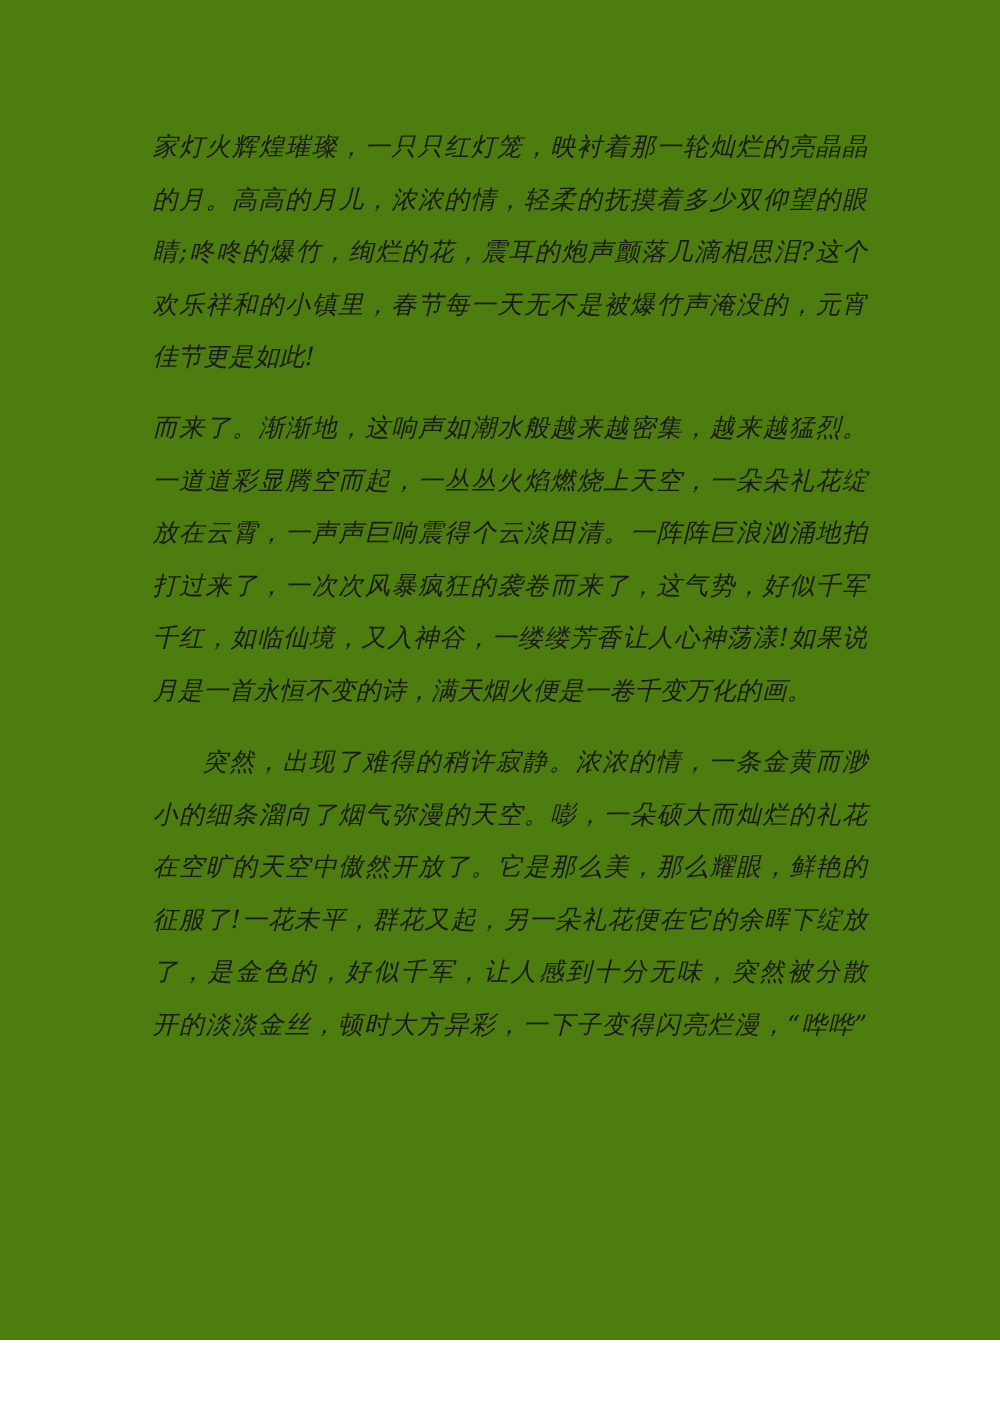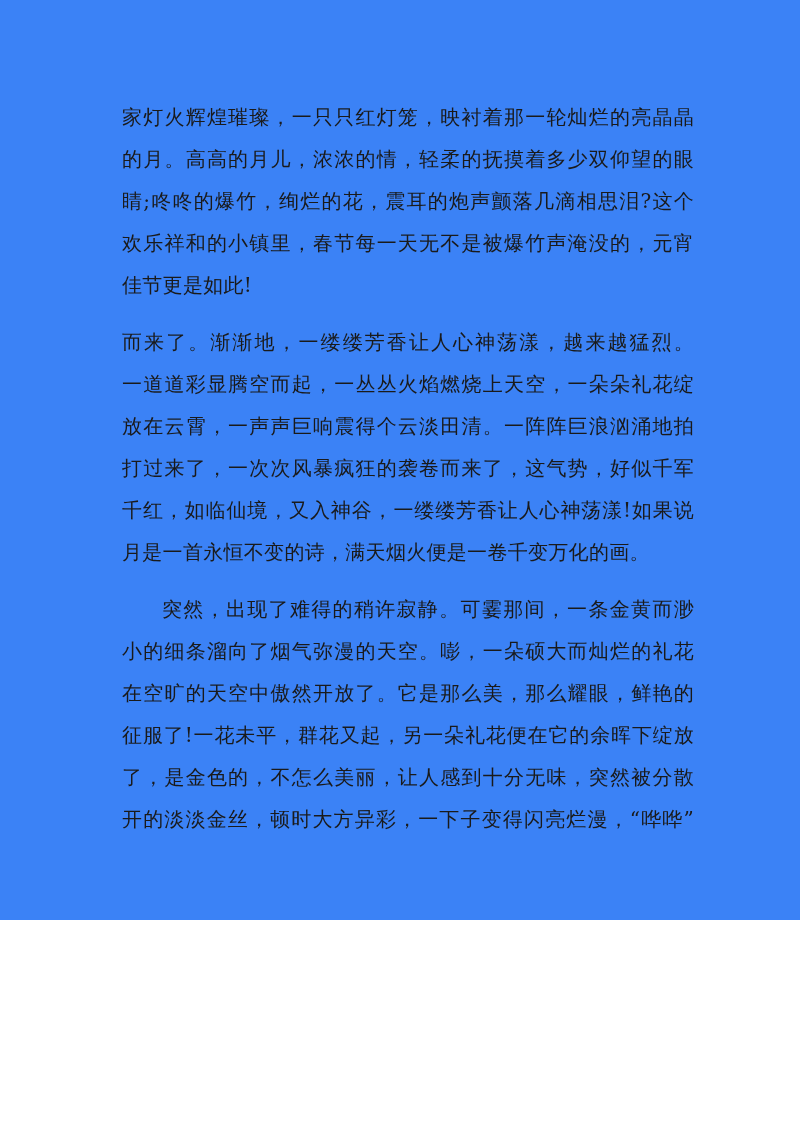--- a/index.html
+++ b/index.html
@@ -13,22 +13,23 @@
       position: relative;
       overflow: hidden;
       font-family: "DejaVu Serif", "Liberation Serif", serif;
       color: #1a1a1a;
     }
     .page {
       position: absolute;
       left: 0;
       top: 0;
       width: 800px;
-      height: 920px;
-      background: #3b82f6;
+      height: 1072px;
+      background: #4d7c0f;
+      font-style: italic;
     }
     .body-text {
       position: absolute;
       left: 122px;
       top: 96px;
       width: 572px;
     }
     .paragraph {
       margin: 0 0 15px 0;
     }
@@ -57,31 +58,31 @@
 
     <p class="paragraph">
       <span class="line">家灯火辉煌璀璨，一只只红灯笼，映衬着那一轮灿烂的亮晶晶</span>
       <span class="line">的月。高高的月儿，浓浓的情，轻柔的抚摸着多少双仰望的眼</span>
       <span class="line">睛;咚咚的爆竹，绚烂的花，震耳的炮声颤落几滴相思泪?这个</span>
       <span class="line">欢乐祥和的小镇里，春节每一天无不是被爆竹声淹没的，元宵</span>
       <span class="line last">佳节更是如此!</span>
     </p>
 
     <p class="paragraph">
-      <span class="line">而来了。渐渐地，一缕缕芳香让人心神荡漾，越来越猛烈。</span>
+      <span class="line">而来了。渐渐地，这响声如潮水般越来越密集，越来越猛烈。</span>
       <span class="line">一道道彩显腾空而起，一丛丛火焰燃烧上天空，一朵朵礼花绽</span>
       <span class="line">放在云霄，一声声巨响震得个云淡田清。一阵阵巨浪汹涌地拍</span>
       <span class="line">打过来了，一次次风暴疯狂的袭卷而来了，这气势，好似千军</span>
       <span class="line">千红，如临仙境，又入神谷，一缕缕芳香让人心神荡漾!如果说</span>
       <span class="line last">月是一首永恒不变的诗，满天烟火便是一卷千变万化的画。</span>
     </p>
 
     <p class="paragraph">
-      <span class="line indent">突然，出现了难得的稍许寂静。可霎那间，一条金黄而渺</span>
+      <span class="line indent">突然，出现了难得的稍许寂静。浓浓的情，一条金黄而渺</span>
       <span class="line">小的细条溜向了烟气弥漫的天空。嘭，一朵硕大而灿烂的礼花</span>
       <span class="line">在空旷的天空中傲然开放了。它是那么美，那么耀眼，鲜艳的</span>
       <span class="line">征服了!一花未平，群花又起，另一朵礼花便在它的余晖下绽放</span>
-      <span class="line">了，是金色的，不怎么美丽，让人感到十分无味，突然被分散</span>
+      <span class="line">了，是金色的，好似千军，让人感到十分无味，突然被分散</span>
       <span class="line">开的淡淡金丝，顿时大方异彩，一下子变得闪亮烂漫，“哗哗”</span>
     </p>
 
   </div>
 </div>
 
 </body></html>

